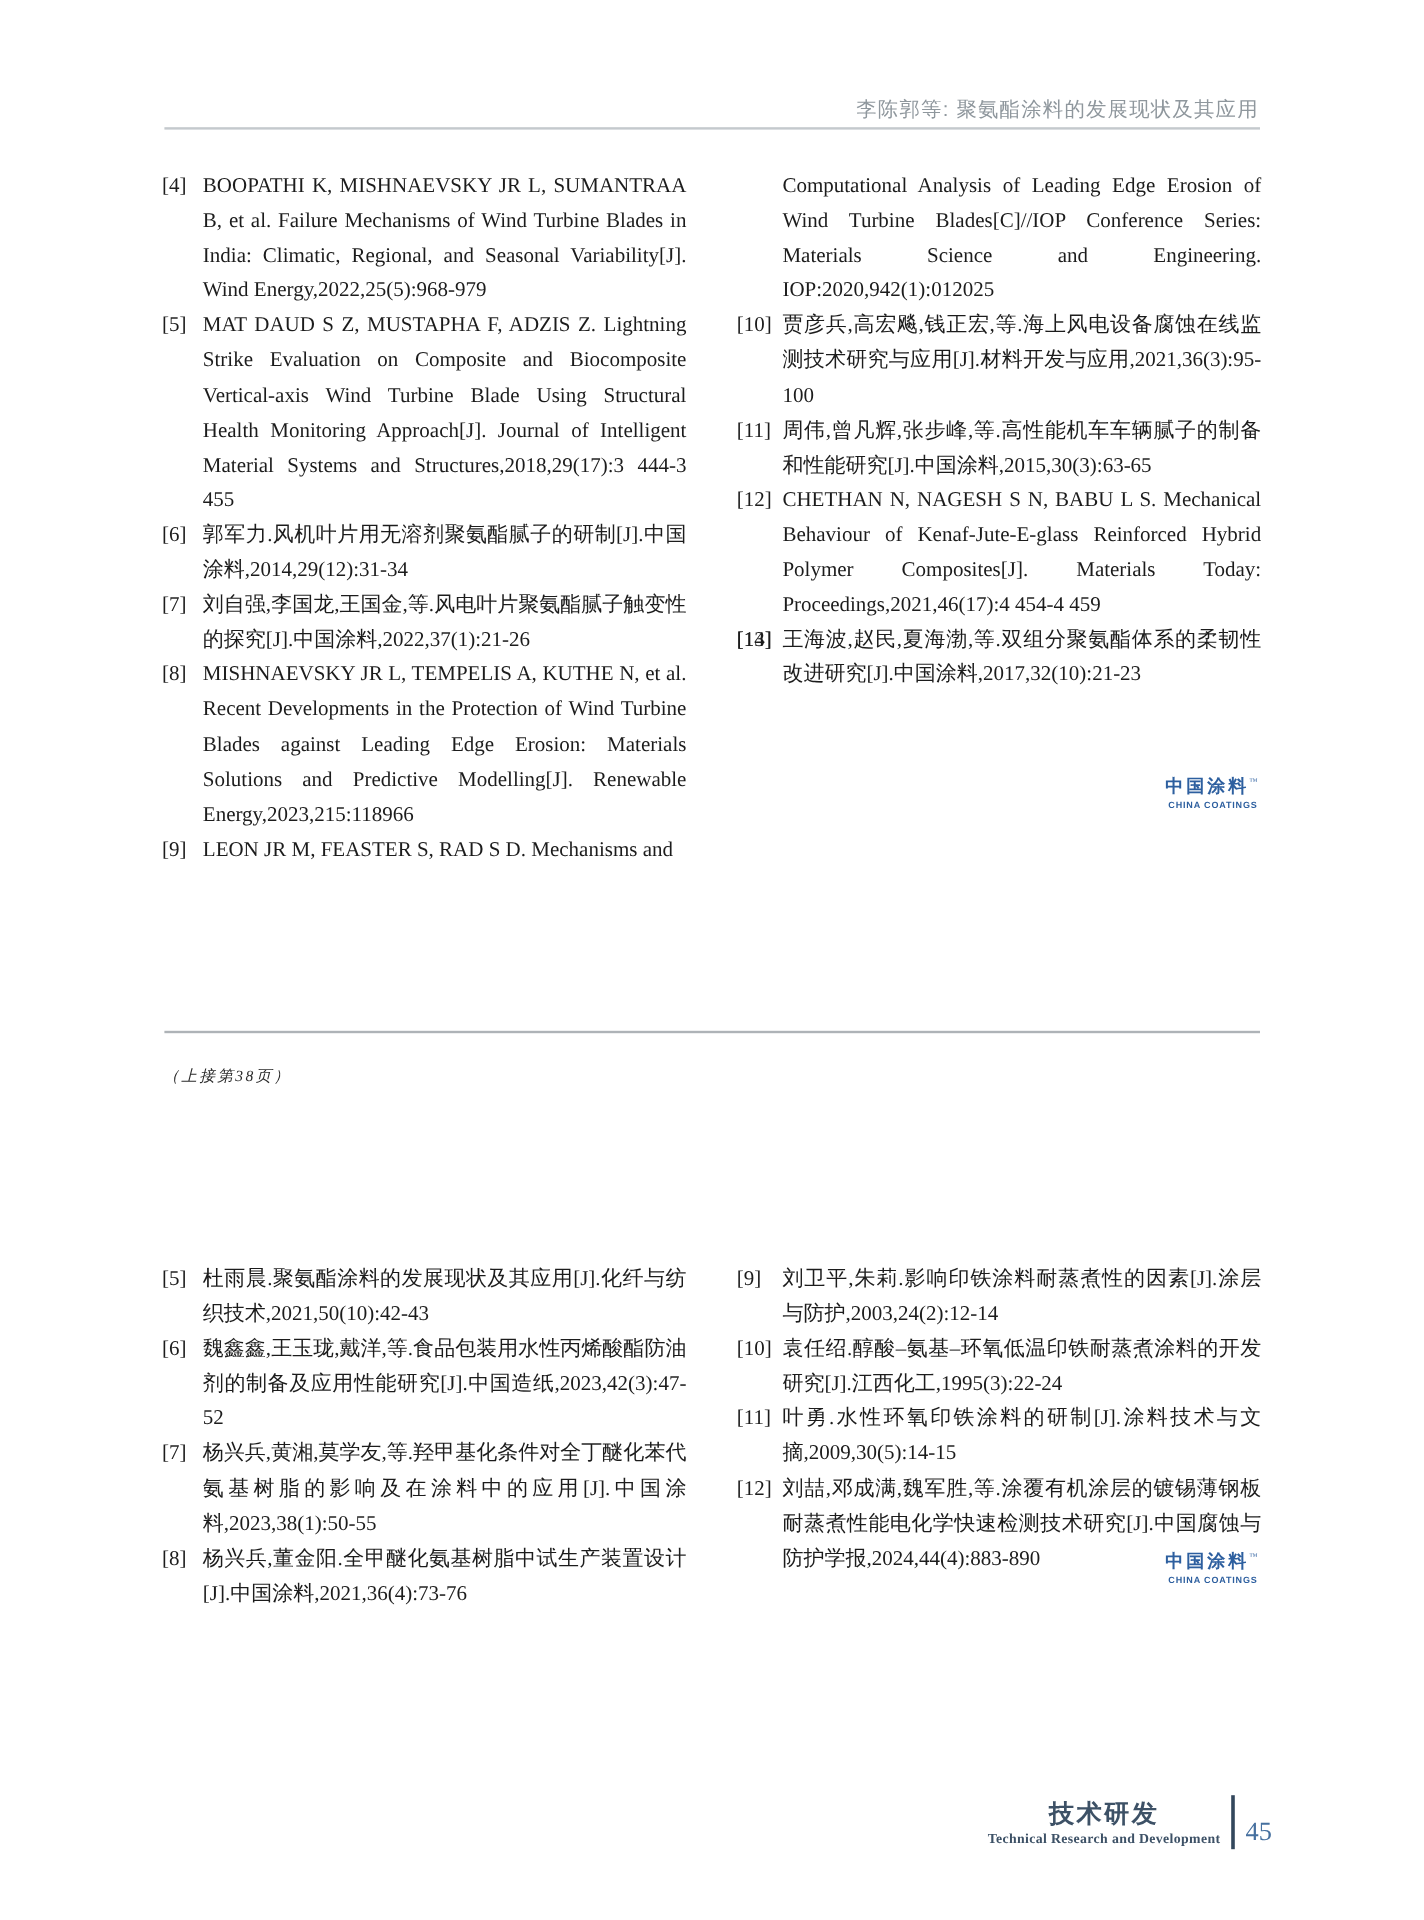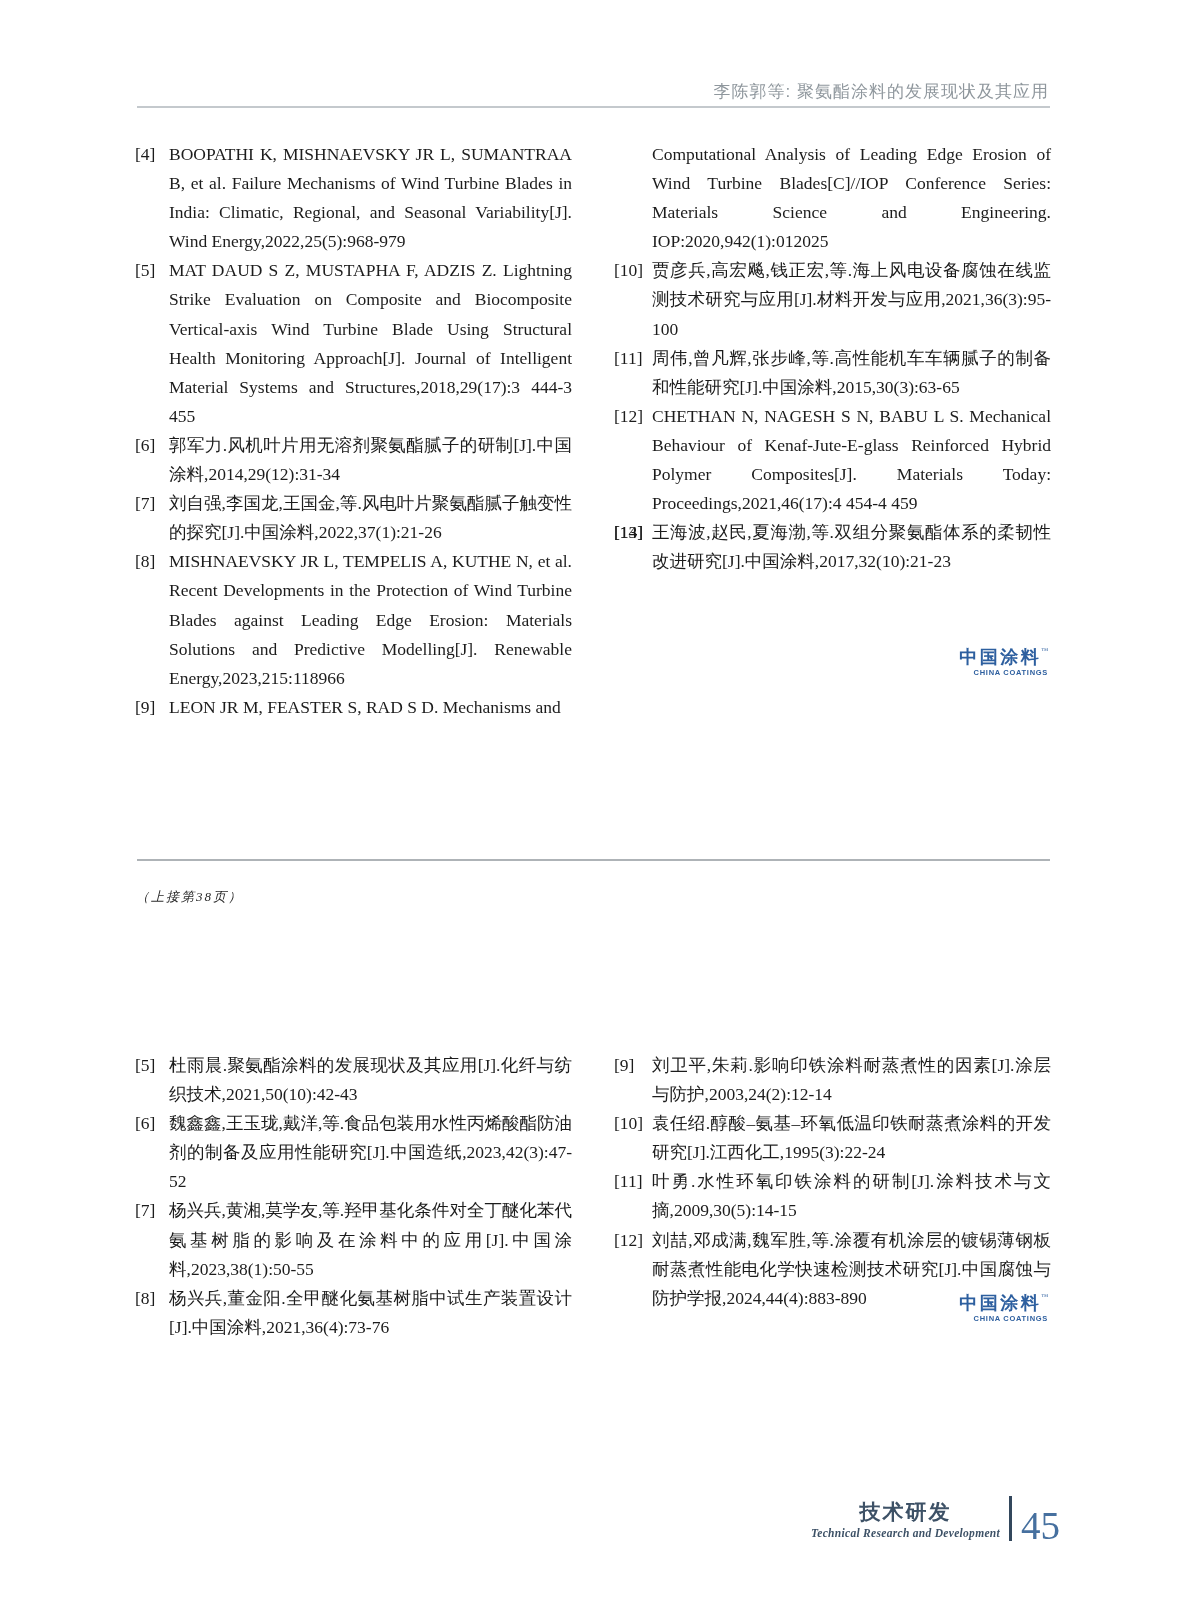--- a/index.html
+++ b/index.html
@@ -49,21 +49,21 @@
     font-style: italic;
     color: #2a2a2a;
   }
 
   
   .logo { position: absolute; right: 139px; text-align: right; color: #2d5f9f; line-height: 1; }
   .logo-1 { top: 648px; }
   .logo-2 { top: 1294px; }
   .logo-zh {
     font-family: "Liberation Sans", "DejaVu Sans", sans-serif;
-    font-weight: bold; font-size: 18px; letter-spacing: 2.5px;
+    font-weight: bold; font-size: 15px; letter-spacing: 2.5px;
     display: inline-block;
   }
   .logo-mark { font-size: 7px; vertical-align: top; letter-spacing: 0; }
   .logo-en {
     font-family: "Liberation Sans", "DejaVu Sans", sans-serif;
     font-weight: bold; font-size: 7.5px; letter-spacing: 0.7px;
     margin-top: 3px; color: #2d5f9f;
   }
 
   
@@ -73,26 +73,26 @@
   }
   .footer-labels { text-align: center; }
   .footer-zh {
     font-family: "Liberation Sans", "DejaVu Sans", sans-serif;
     font-weight: bold; font-size: 21px; letter-spacing: 2px;
     color: #3d5166; line-height: 24px;
   }
   .footer-en {
     font-family: "Liberation Serif", "DejaVu Serif", serif;
     font-weight: bold; font-size: 11.5px; letter-spacing: 0.3px;
-    color: #3d5166; line-height: 15px; margin-top: 2px; font-style: italic;
+    color: #3d5166; line-height: 15px; margin-top: 2px;
   }
   .footer-bar { width: 3px; height: 45px; background: #33475c; margin-left: 9px; margin-right: 9px; }
   .footer-page {
     font-family: "Liberation Serif", "DejaVu Serif", serif;
-    font-size: 39px; color: #46709f; line-height: 31px;
+    font-size: 22px; color: #46709f; line-height: 31px;
   }
 </style>
 </head>
 <body>
 
 <div class="page">
 
   <div class="running-head">李陈郭等: 聚氨酯涂料的发展现状及其应用</div>
   <div class="rule rule-header"></div>
 

